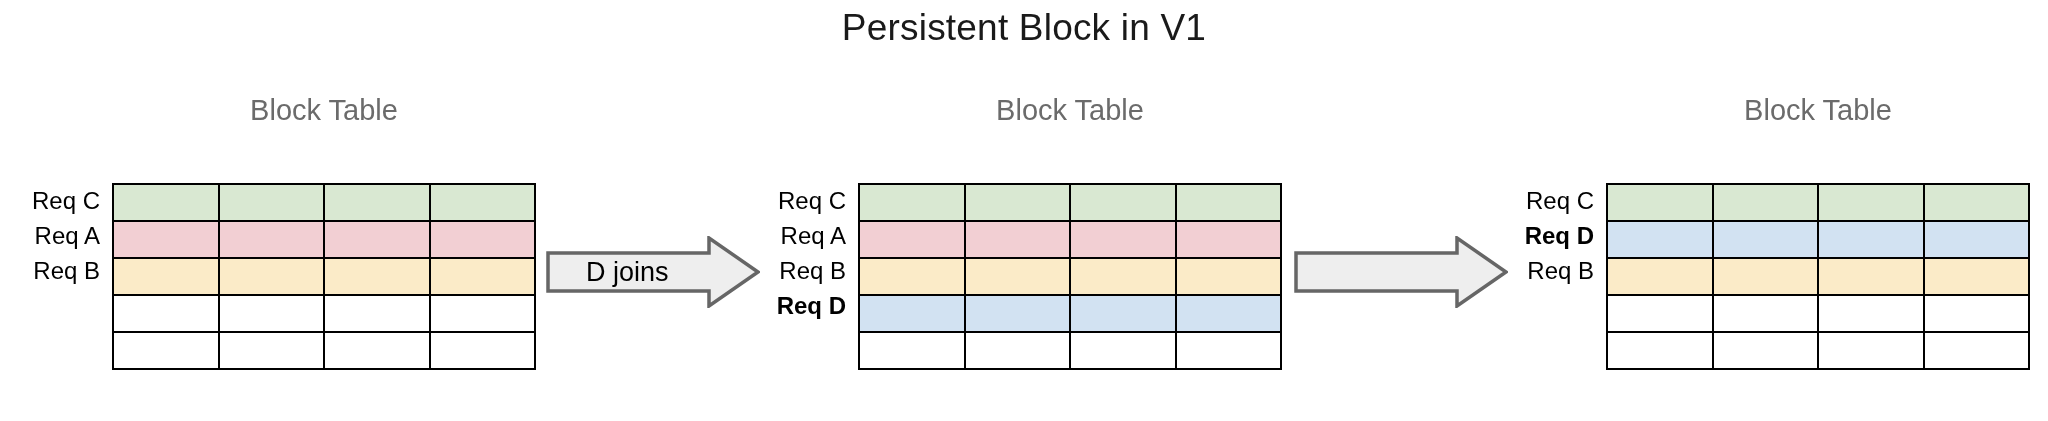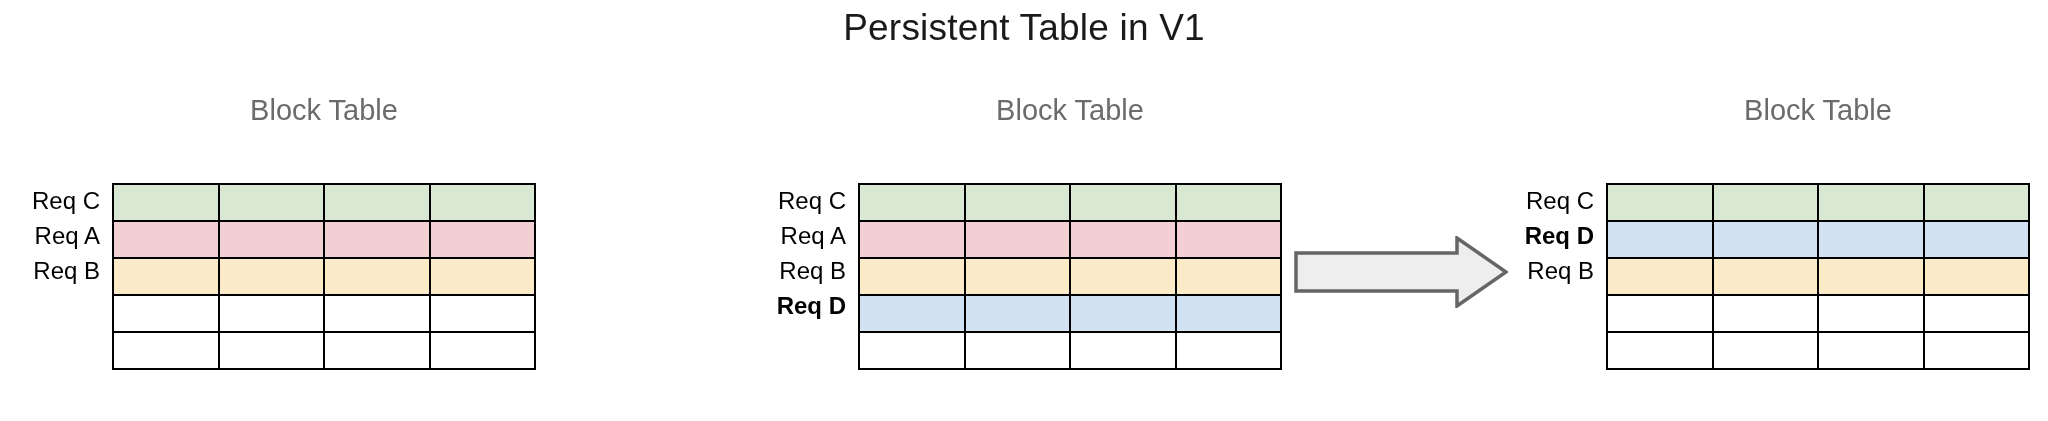--- a/index.html
+++ b/index.html
@@ -113,21 +113,21 @@
     color: #000000;
     white-space: nowrap;
     pointer-events: none;
   }
 </style>
 </head>
 <body>
 
 <div id="canvas">
 
-  <div class="page-title">Persistent Table in V1</div>
+  <div class="page-title">Persistent Block in V1</div>
 
   <div class="table-group" id="group-0" style="left:112px; width:424px;">
     <div class="group-title">Block Table</div>
     <div class="row-labels">
         <div class="row-label">Req C</div>
         <div class="row-label">Req A</div>
         <div class="row-label">Req B</div>
         <div class="row-label is-empty"></div>
         <div class="row-label is-empty"></div>
       </div>
@@ -160,20 +160,26 @@
           <tr>
             <td style="background: rgb(255, 255, 255); width: 106px;"></td>
             <td style="background: rgb(255, 255, 255); width: 106px;"></td>
             <td style="background: rgb(255, 255, 255); width: 106px;"></td>
             <td style="background: rgb(255, 255, 255); width: 106px;"></td>
           </tr>
         </tbody>
       </table>
   </div>
 
+  <div class="arrow" id="arrow-0" style="left:546px; width:214px;">
+    <svg viewBox="0 0 214 72" preserveAspectRatio="none">
+      <polygon points="2,17 163,17 163,2 212,36 163,70 163,55 2,55" fill="#EEEEEE" stroke="#666666" stroke-width="3.5" stroke-linejoin="miter"></polygon>
+    </svg>
+    <div class="arrow-label">D joins</div>
+  </div>
 
   <div class="table-group" id="group-1" style="left:858px; width:424px;">
     <div class="group-title">Block Table</div>
     <div class="row-labels">
         <div class="row-label">Req C</div>
         <div class="row-label">Req A</div>
         <div class="row-label">Req B</div>
         <div class="row-label is-bold">Req D</div>
         <div class="row-label is-empty"></div>
       </div>

